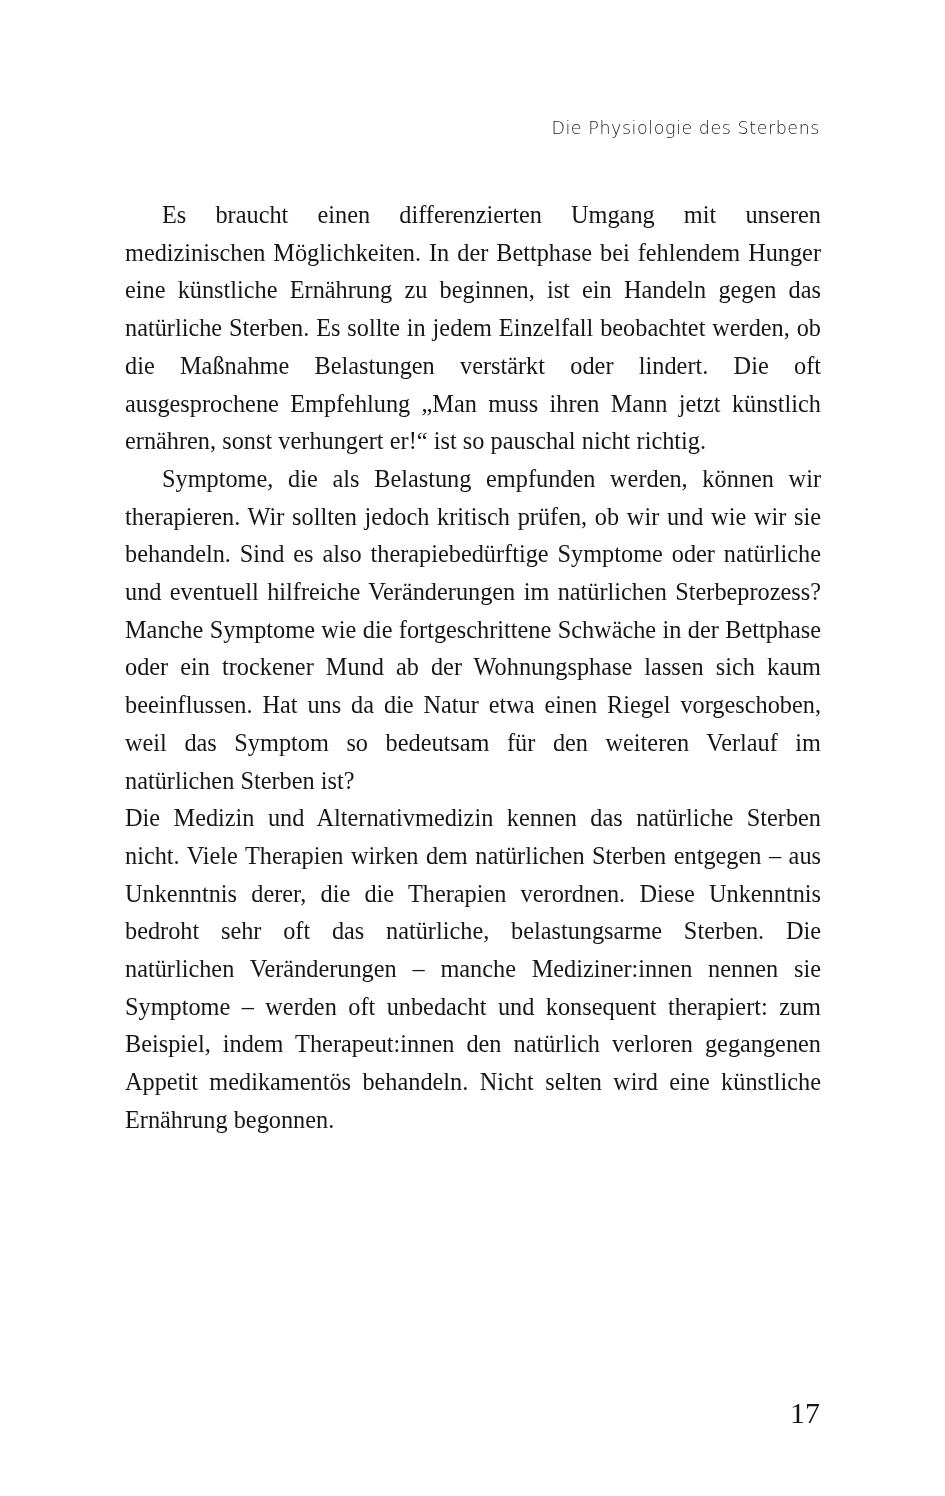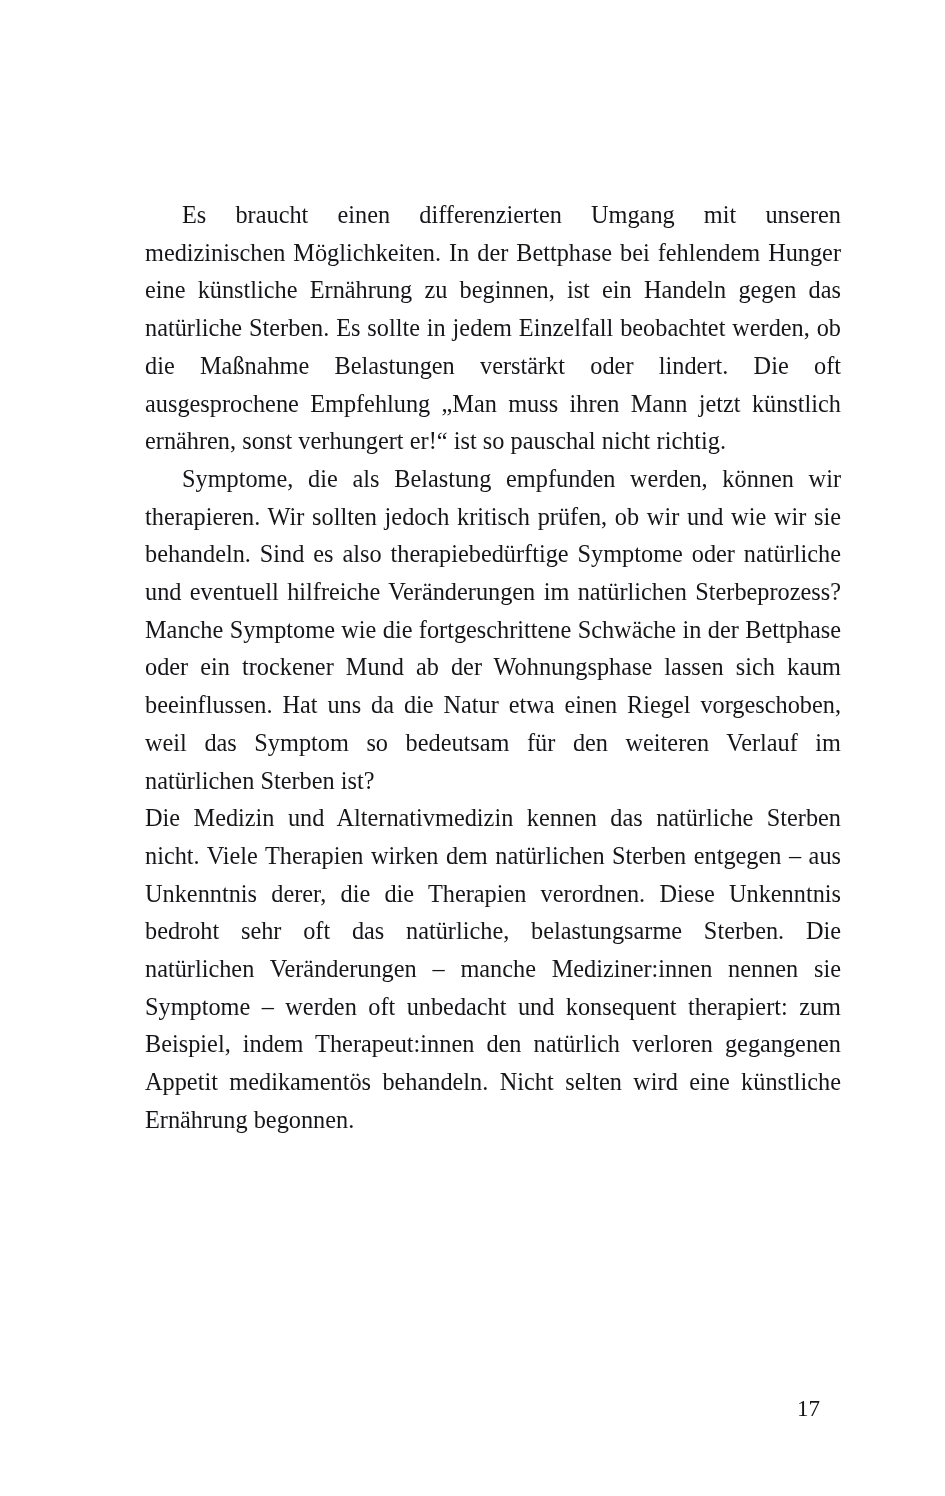--- a/index.html
+++ b/index.html
@@ -32,21 +32,20 @@
     color: #1c1c1c;
     white-space: nowrap;
   }
 
   
   .textblock {
     position: absolute;
     top: 196px;
     left: 125px;
     width: 696px;
-    margin-left: 20px;
   }
 
   p.body {
     margin: 0;
     font-family: "Liberation Serif", "DejaVu Serif", serif;
     font-size: 24.3px;
     line-height: 37.7px;
     color: #16161a;
     text-align: justify;
     text-justify: inter-word;
@@ -72,29 +71,30 @@
   }
 
   
   .folio {
     position: absolute;
     top: 1396px;
     left: 125px;
     width: 695px;
     text-align: right;
     font-family: "Liberation Serif", "DejaVu Serif", serif;
-    font-size: 23px;
+    font-size: 30px;
     color: #16161a;
   }
 </style>
 </head>
 <body>
 
 <div class="page">
 
+  <div class="running-header">Die Physiologie des Sterbens</div>
 
   <div class="textblock">
 
     <p class="body indented">Es braucht einen differenzierten Umgang mit unseren medizinischen Möglichkeiten. In der Bettphase bei fehlendem Hunger eine künstliche Ernährung zu beginnen, ist ein Handeln gegen das natürliche Sterben. Es sollte in jedem Einzelfall beobachtet werden, ob die Maßnahme Belastungen verstärkt oder lindert. Die oft ausgesprochene Empfehlung „Man muss ihren Mann jetzt künstlich ernähren, sonst verhungert er!“ ist so pauschal nicht richtig.</p>
 
     <p class="body indented">Symptome, die als Belastung empfunden werden, können wir therapieren. Wir sollten jedoch kritisch prüfen, ob wir und wie wir sie behandeln. Sind es also therapiebedürftige Symptome oder natürliche und eventuell hilfreiche Veränderungen im natürlichen Sterbeprozess? Manche Symptome wie die fortgeschrittene Schwäche in der Bettphase oder ein trockener Mund ab der Wohnungsphase lassen sich kaum beeinflussen. Hat uns da die Natur etwa einen Riegel vorgeschoben, weil das Symptom so bedeutsam für den weiteren Verlauf im natürlichen Sterben ist?</p>
 
 
     <p class="body">Die Medizin und Alternativmedizin kennen das natürliche Sterben nicht. Viele Therapien wirken dem natürlichen Sterben entgegen – aus Unkenntnis derer, die die Therapien verordnen. Diese Unkenntnis bedroht sehr oft das natürliche, belastungsarme Sterben. Die natürlichen Veränderungen – manche Mediziner:innen nennen sie Symptome – werden oft unbedacht und konsequent therapiert: zum Beispiel, indem Therapeut:innen den natürlich verloren gegangenen Appetit medikamentös behandeln. Nicht selten wird eine künstliche Ernährung begonnen.</p>
 

